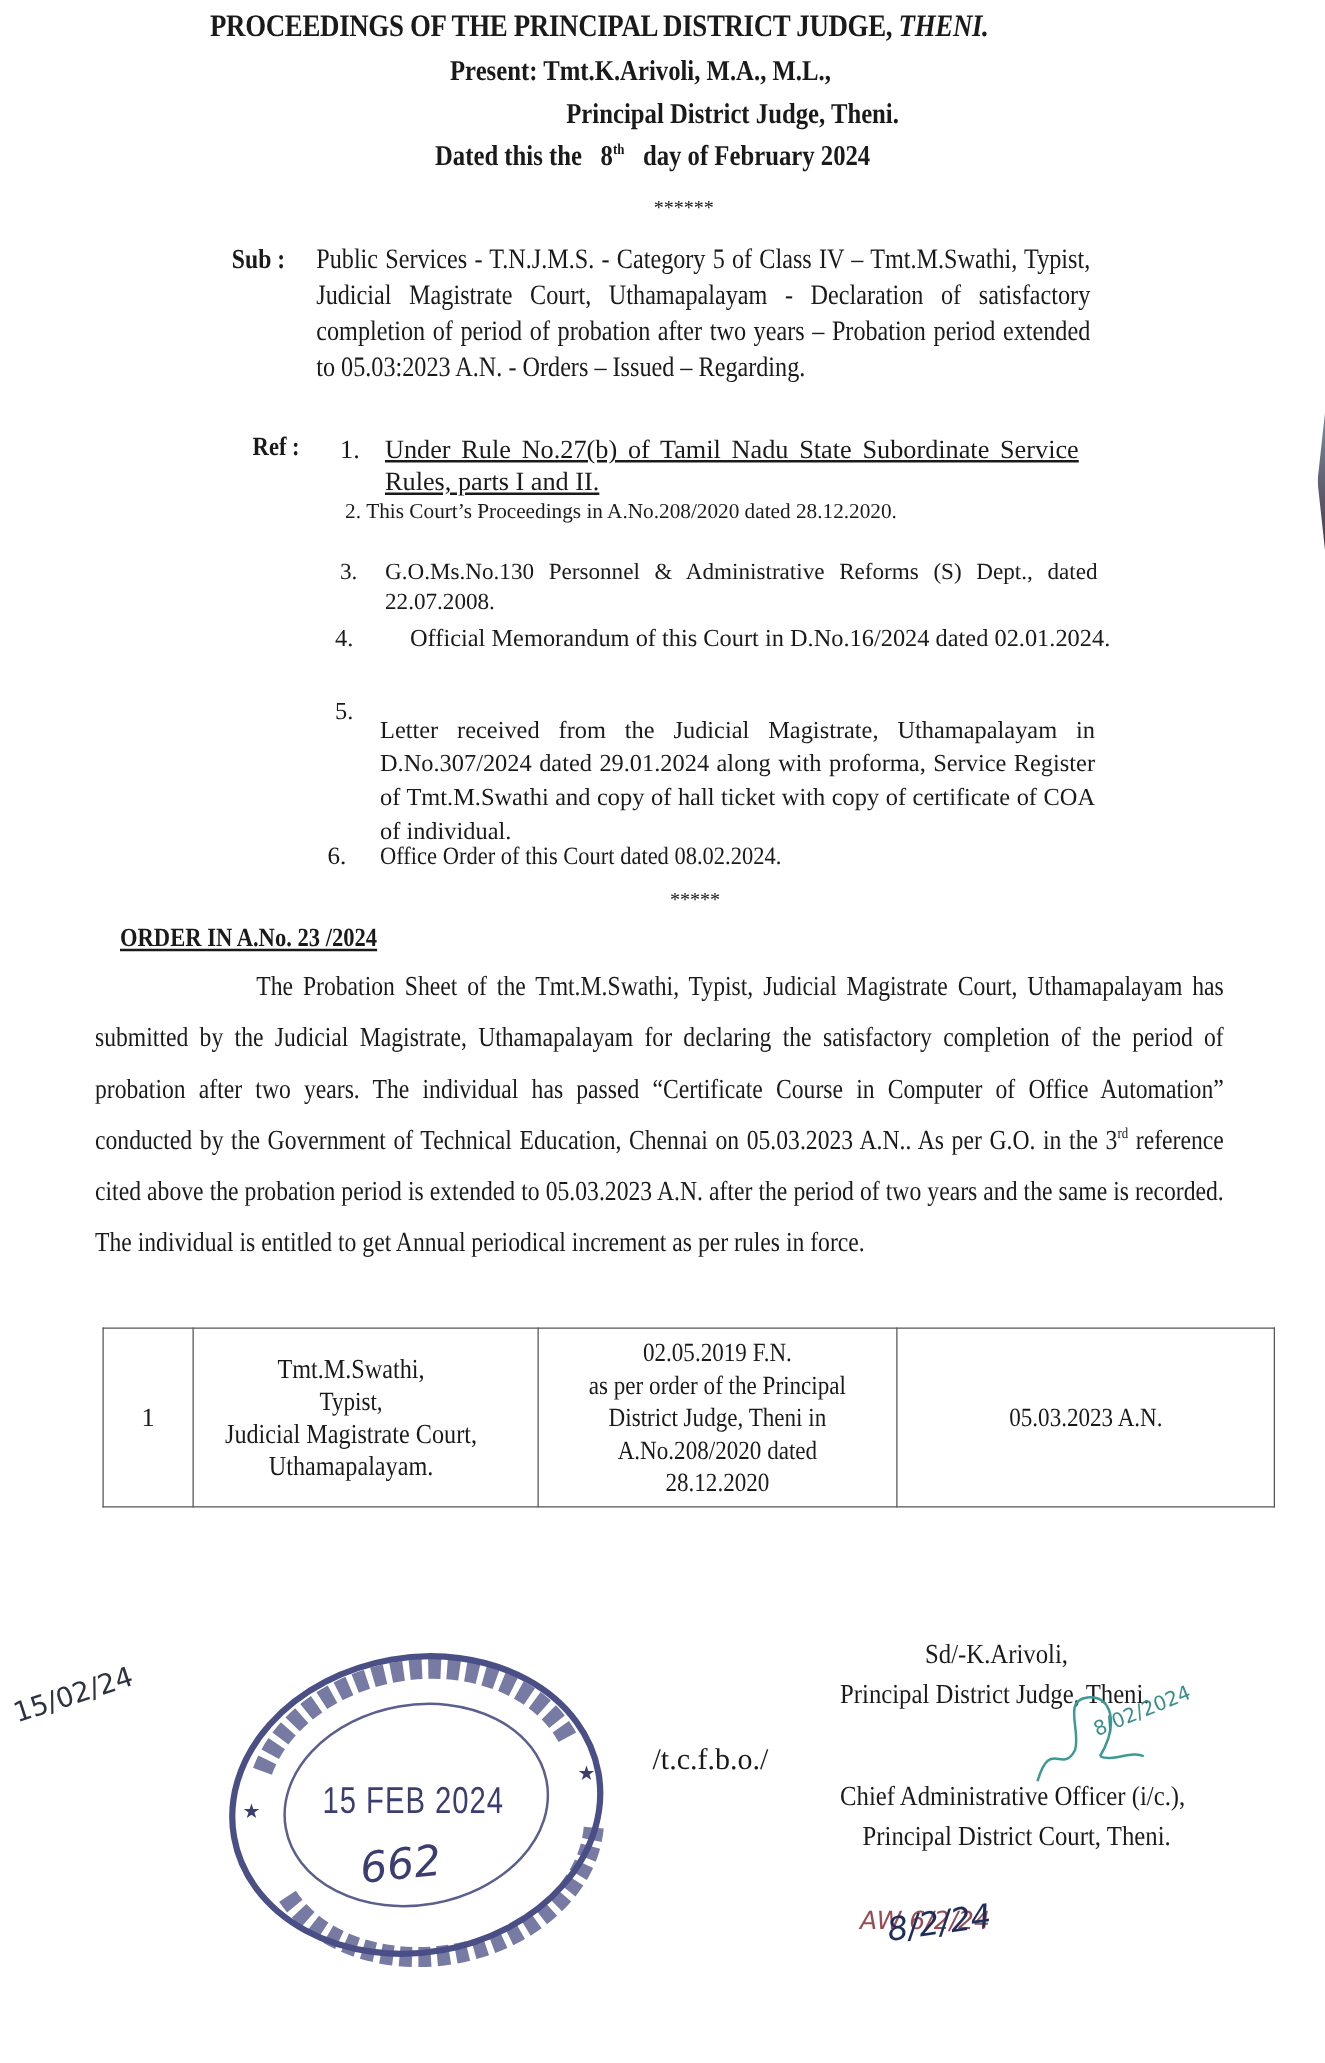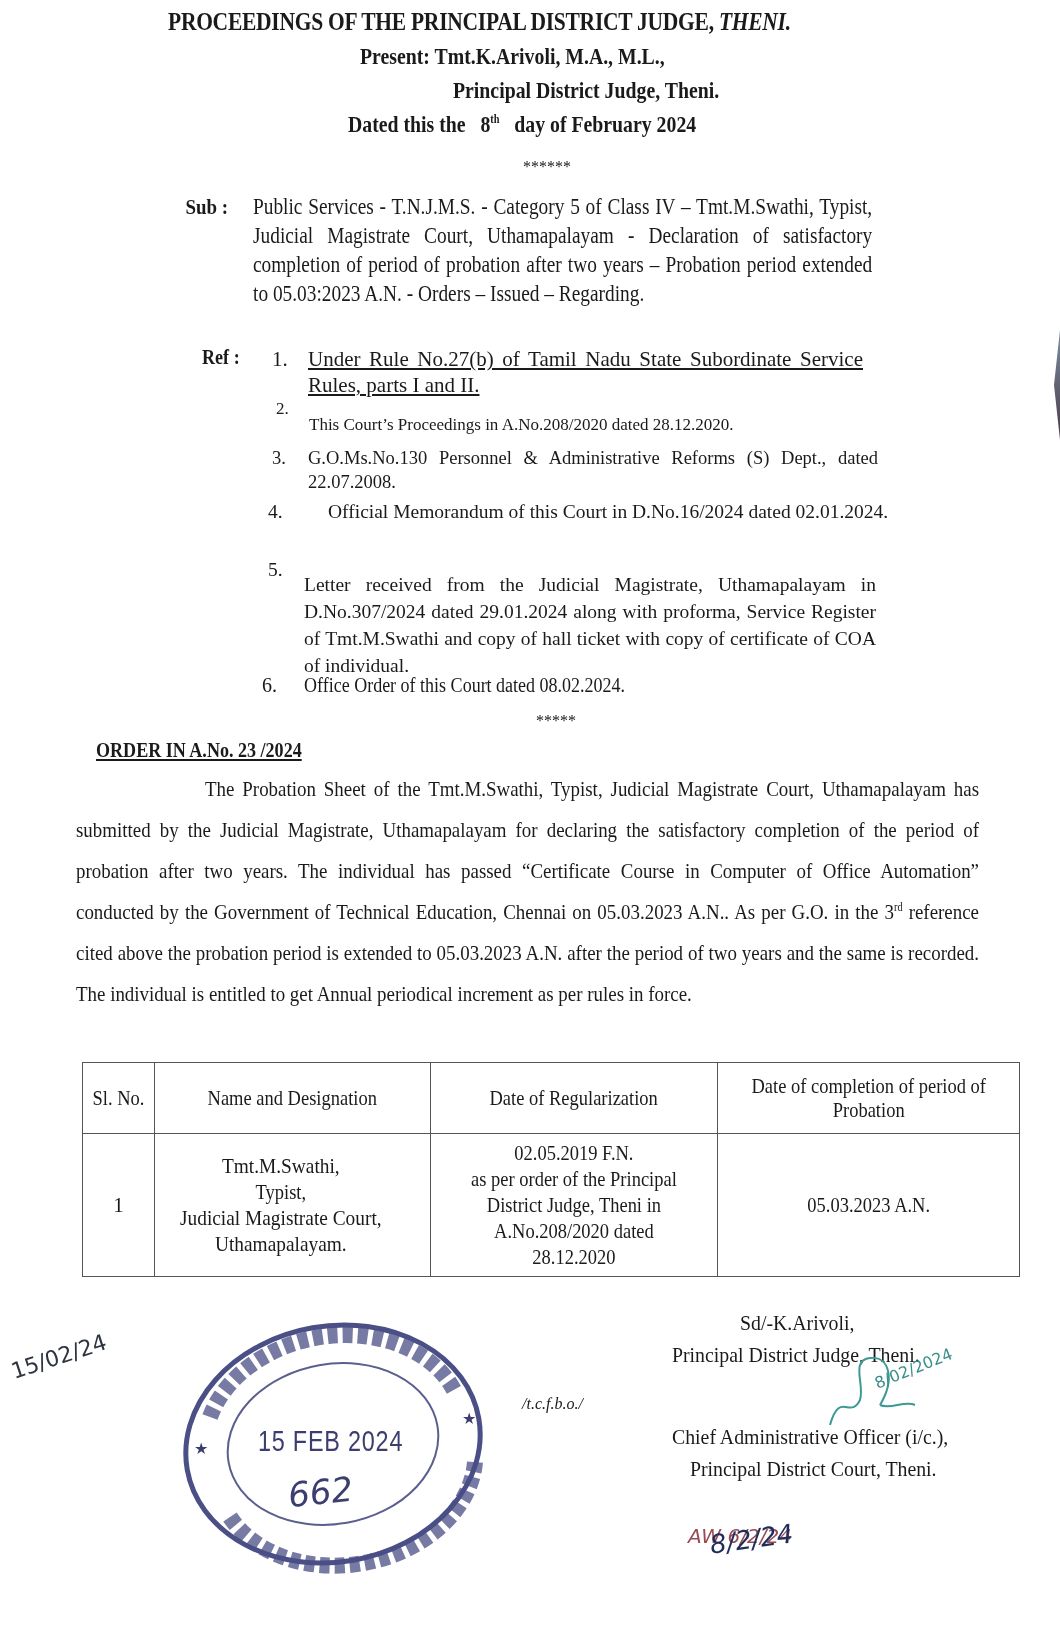--- a/index.html
+++ b/index.html
@@ -53,21 +53,21 @@
       border: 1px solid #555; font-weight: normal; text-align: center; vertical-align: middle;
       padding: 0 2px;
     }
     table.reg th { height: 70px; line-height: 24px; }
     table.reg td { height: 142px; line-height: 26px; }
     .cell-left { text-align: right; padding-left: 6px !important; }
     .hx { display: inline-block; transform: scaleX(0.88); }
 
     .sd { left: 740px; top: 1310px; font-size: 22px; transform: scaleX(0.9); transform-origin: left top; white-space: nowrap; }
     .sd2 { left: 672px; top: 1342px; font-size: 22px; transform: scaleX(0.9); transform-origin: left top; white-space: nowrap; }
-    .tcf { left: 522px; top: 1395px; font-size: 16px; white-space: nowrap; font-style: italic; }
+    .tcf { left: 522px; top: 1395px; font-size: 24px; white-space: nowrap; }
     .cao { left: 672px; top: 1424px; font-size: 22px; transform: scaleX(0.9); transform-origin: left top; white-space: nowrap; }
     .cao2 { left: 690px; top: 1456px; font-size: 22px; transform: scaleX(0.9); transform-origin: left top; white-space: nowrap; }
 
     .stamp { left: 170px; top: 1312px; width: 330px; height: 262px; }
     .stamp-date {
       position: absolute; left: 88px; top: 112px; font-family: "Liberation Sans", sans-serif;
       font-size: 30px; color: #3b3e6e; transform: scaleX(0.78); transform-origin: left top; white-space: nowrap;
       letter-spacing: 1px;
     }
     .stamp-num {
@@ -92,21 +92,21 @@
 <div class="abs sub-label">Sub :</div>
 <div class="abs sub-text">Public Services - T.N.J.M.S. - Category 5 of Class IV – Tmt.M.Swathi, Typist, Judicial Magistrate Court, Uthamapalayam - Declaration of satisfactory completion of period of probation after two years – Probation period extended to 05.03:2023 A.N. - Orders – Issued – Regarding.</div>
 
 <div class="abs ref-label">Ref :</div>
 <div class="ref-item" style="left:272px; top:346px; font-size:21px; line-height:26px;">
   <span class="ref-num">1.</span>
   <span class="ref-body" style="width:555px;text-decoration:underline;">Under Rule No.27(b) of Tamil Nadu State Subordinate Service Rules, parts I and II.</span>
 </div>
 <div class="ref-item" style="left:276px; top:398px; font-size:17px; line-height:22px;">
   <span class="ref-num">2.</span>
-  <span class="ref-body" style="left:33px; width:555px;margin-top:16px;">This Court’s Proceedings in A.No.208/2020 dated 28.12.2020.</span>
+  <span class="ref-body" style="left:17px; width:555px;">This Court’s Proceedings in A.No.208/2020 dated 28.12.2020.</span>
 </div>
 <div class="ref-item" style="left:272px; top:446px; font-size:18.5px; line-height:24px;">
   <span class="ref-num">3.</span>
   <span class="ref-body" style="width:570px;">G.O.Ms.No.130 Personnel &amp; Administrative Reforms (S) Dept., dated 22.07.2008.</span>
 </div>
 <div class="ref-item" style="left:268px; top:500px; font-size:19.5px; line-height:24px;">
   <span class="ref-num">4.</span>
   <span class="ref-body" style="width:572px;margin-left:24px;">Official Memorandum of this Court in D.No.16/2024 dated 02.01.2024.</span>
 </div>
 <div class="ref-item" style="left:268px; top:556px; font-size:19.5px; line-height:27px;">
@@ -123,26 +123,20 @@
 <div class="abs para"><span>The Probation Sheet of the Tmt.M.Swathi, Typist, Judicial Magistrate Court, Uthamapalayam has submitted by the Judicial Magistrate, Uthamapalayam for declaring the satisfactory completion of the period of probation after two years. The individual has passed “Certificate Course in Computer of Office Automation” conducted by the Government of Technical Education, Chennai on 05.03.2023 A.N.. As per G.O. in the 3</span><sup>rd</sup><span> reference cited above the probation period is extended to 05.03.2023 A.N. after the period of two years and the same is recorded. The individual is entitled to get Annual periodical increment as per rules in force.</span></div>
 
 <table class="reg">
   <colgroup>
     <col style="width:72px">
     <col style="width:276px">
     <col style="width:287px">
     <col style="width:303px">
   </colgroup>
   <tbody>
-      <tr>
-    <th><span class="hx">Sl. No.</span></th>
-    <th><span class="hx">Name and Designation</span></th>
-    <th><span class="hx">Date of Regularization</span></th>
-    <th><span class="hx">Date of completion of period of Probation</span></th>
-  </tr>
   <tr>
     <td>1</td>
     <td class="cell-left">
       <div class="hx" style="transform-origin:left center; white-space:nowrap;">
         <div style="font-size:22px;">Tmt.M.Swathi,</div>
         <div>Typist,</div>
         <div style="font-size:22px;">Judicial Magistrate Court,</div>
         <div style="font-size:22px;">Uthamapalayam.</div>
       </div>
     </td>

